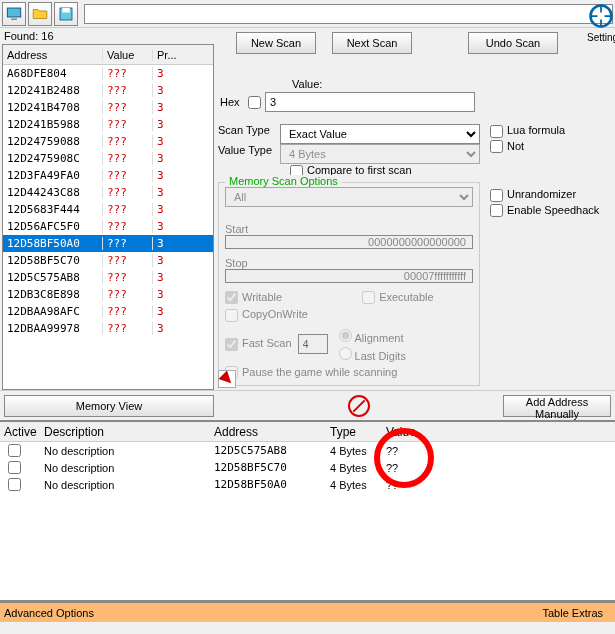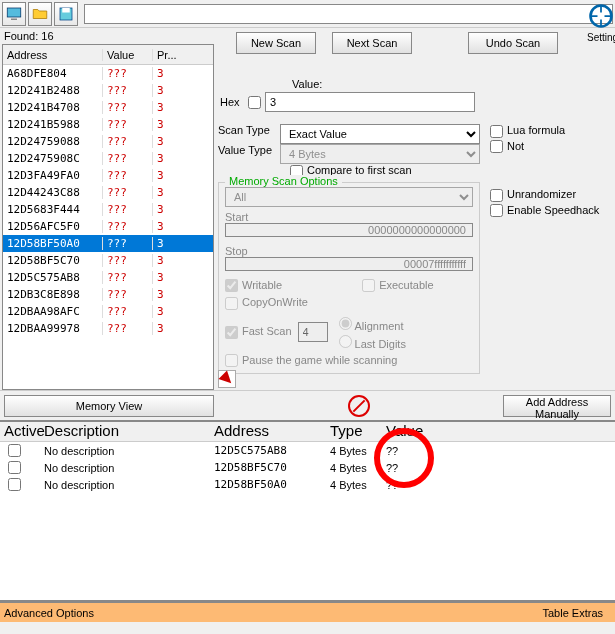--- a/index.html
+++ b/index.html
@@ -186,21 +186,21 @@
     left: 6px;
     background: #f0f0f0;
     padding: 0 4px;
     color: #0a0;
     font-size: 11px;
   }
   .memory-scan-group select {
     width: 100%;
     background: #eee;
     color: #666;
-    margin-bottom: 4px;
+    margin-bottom: 16px;
   }
   .mso-row {
     display: flex;
     margin-bottom: 8px;
     flex-direction: column;
   }
   .mso-row .mso-lbl { width: 36px; color: #888; }
   .mso-row .mso-input {
     flex: 1;
     background: #eee;
@@ -265,21 +265,22 @@
     border-top: 2px solid #888;
     border-bottom: 2px solid #888;
     background: #fff;
     position: relative;
   }
   .addr-header {
     display: flex;
     height: 20px;
     background: #f0f0f0;
     border-bottom: 1px solid #ccc;
-    font-size: 15px;
+    align-items: center;
+    font-size: 12px;
   }
   .ac { width: 40px; padding-left: 4px; }
   .de { width: 170px; padding-left: 4px; }
   .ad { width: 116px; padding-left: 4px; }
   .ty { width: 56px; padding-left: 4px; }
   .va { width: 60px; padding-left: 4px; }
   .addr-row {
     display: flex;
     height: 17px;
     align-items: center;

